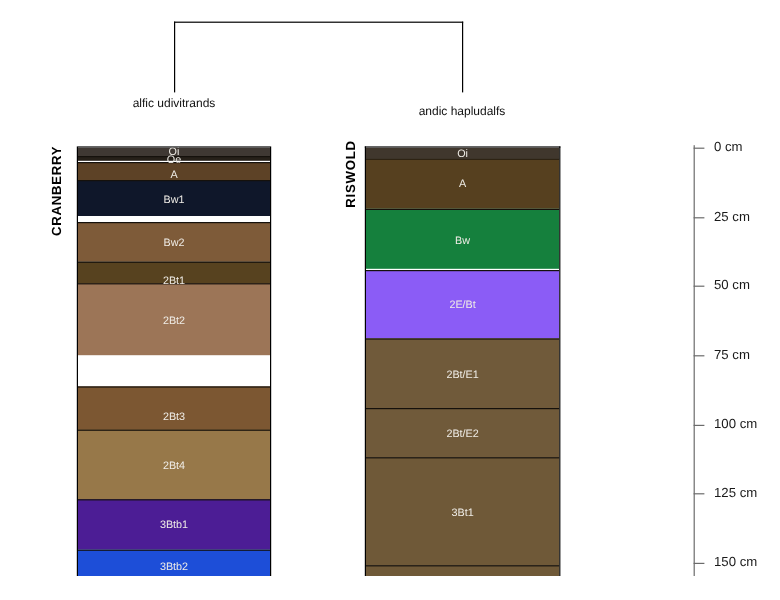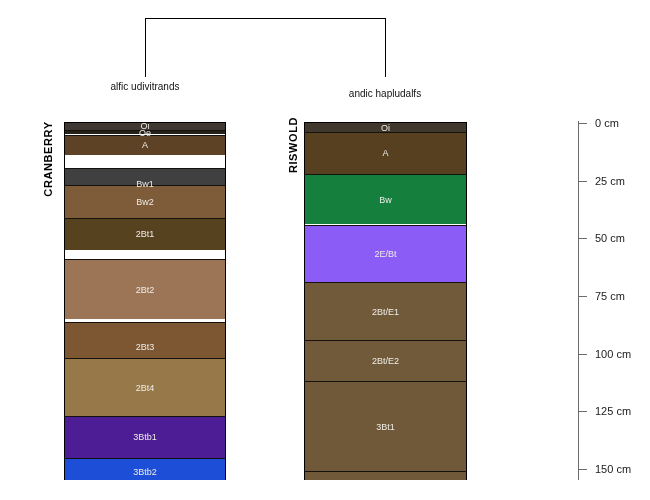--- a/index.html
+++ b/index.html
@@ -61,30 +61,30 @@
       <div class="profile" style="left: 64px; width: 162px; height: 364px;">
         <div class="horizon" style="top: 0px; height: 6.9px; background: rgb(63, 56, 51);">
           <span class="hlabel">Oi</span>
         </div>
         <div class="horizon sep" style="top: 6.9px; height: 4.6px; background: rgb(38, 32, 25);">
           <span class="hlabel">Oe</span>
         </div>
         <div class="horizon sep" style="top: 11.5px; height: 20.8px; background: rgb(93, 66, 38);">
           <span class="hlabel">A</span>
         </div>
-        <div class="horizon sep" style="top: 45px; height: 30px; background: #404040;">
+        <div class="horizon sep" style="top: 27px; height: 30px; background: #0f172a;">
           <span class="hlabel">Bw1</span>
         </div>
         <div class="horizon sep" style="top: 62.3px; height: 32.3px; background: rgb(126, 91, 57);">
           <span class="hlabel">Bw2</span>
         </div>
         <div class="horizon sep" style="top: 94.6px; height: 32.3px; background: rgb(87, 66, 31);">
           <span class="hlabel">2Bt1</span>
         </div>
-        <div class="horizon sep" style="top: 136px; height: 60px; background: rgb(156, 117, 87);">
+        <div class="horizon sep" style="top: 113px; height: 60px; background: rgb(156, 117, 87);">
           <span class="hlabel">2Bt2</span>
         </div>
         <div class="horizon sep" style="top: 199px; height: 48.4px; background: rgb(124, 87, 50);">
           <span class="hlabel">2Bt3</span>
         </div>
         <div class="horizon sep" style="top: 235.3px; height: 57.7px; background: rgb(151, 120, 73);">
           <span class="hlabel">2Bt4</span>
         </div>
         <div class="horizon sep" style="top: 293px; height: 41.5px; background: #4c1d95; align-items: center;">
           <span class="hlabel">3Btb1</span>

